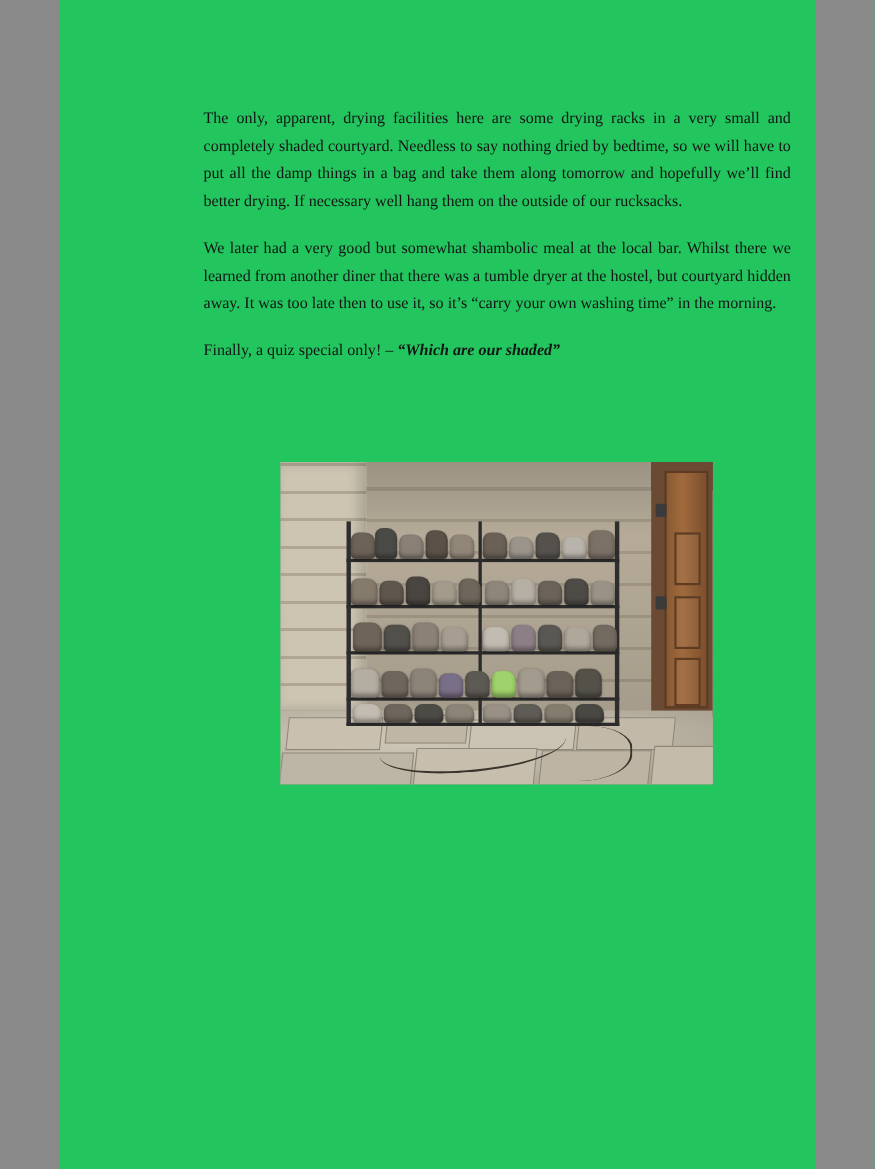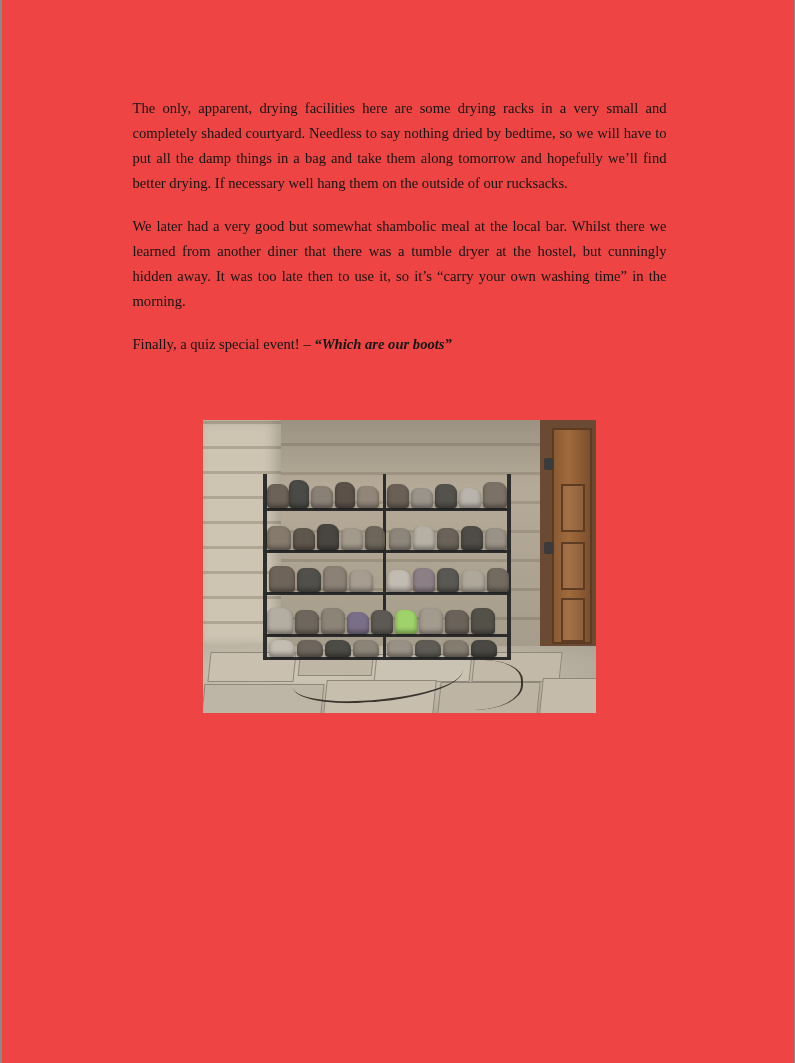--- a/index.html
+++ b/index.html
@@ -2,28 +2,27 @@
 <html><head>
 <meta charset="utf-8">
 <style>
   html, body {
     margin: 0;
     padding: 0;
     background: #8a8a8a;
   }
   .page {
     position: relative;
-    width: 744px;
+    width: 687px;
     height: 1063px;
-    background: #ef4444;
+    background: #22c55e;
     margin: 0 auto;
     overflow: hidden;
     font-family: "Liberation Serif", serif;
     color: #1a1a1a;
-    padding-left: 48px;
   }
   .content {
     position: absolute;
     left: 131px;
     top: 96px;
     width: 534px;
   }
   p.para {
     margin: 0 0 18px 0;
     font-size: 14.6px;
@@ -205,23 +204,23 @@
 </style>
 </head>
 <body>
 
 <div class="page">
 
   <div class="content">
 
     <p class="para">The only, apparent, drying facilities here are some drying racks in a very small and completely shaded courtyard. Needless to say nothing dried by bedtime, so we will have to put all the damp things in a bag and take them along tomorrow and  hopefully we’ll find better drying. If necessary well hang them on the outside of our rucksacks.</p>
 
-    <p class="para">We later had a very good but somewhat shambolic meal at the local bar. Whilst there we learned from another diner that there was a tumble dryer at the hostel, but cunningly hidden away. It was too late then to use it, so it’s “carry your own washing time” in the morning.</p>
-
-    <p class="quiz-line"><span>Finally, a quiz special event! – </span><span class="quiz-title">“Which are our boots”</span></p>
+    <p class="para">We later had a very good but somewhat shambolic meal at the local bar. Whilst there we learned from another diner that there was a tumble dryer at the hostel, but courtyard hidden away. It was too late then to use it, so it’s “carry your own washing time” in the morning.</p>
+
+    <p class="quiz-line"><span>Finally, a quiz special only! – </span><span class="quiz-title">“Which are our shaded”</span></p>
 
 
   </div>
 
   <div class="figure">
     <div class="photo">
 
       <div class="wall"></div>
       <div class="wall-left"></div>
 

